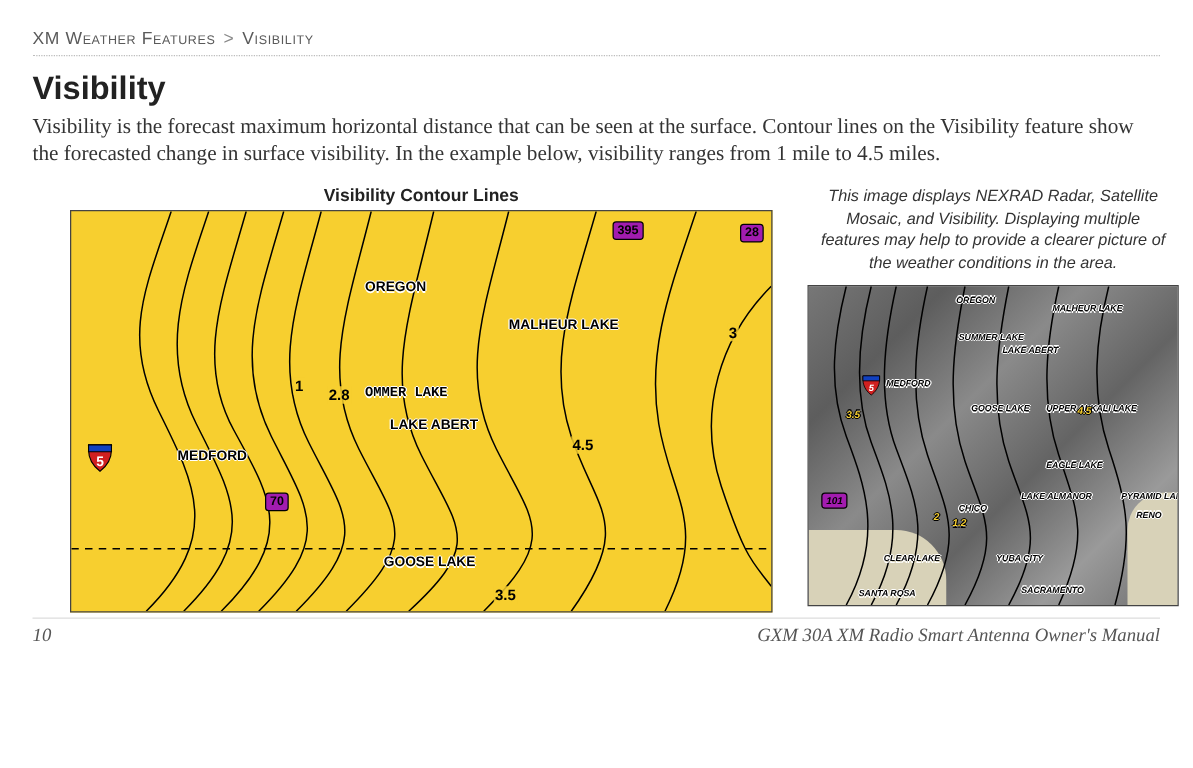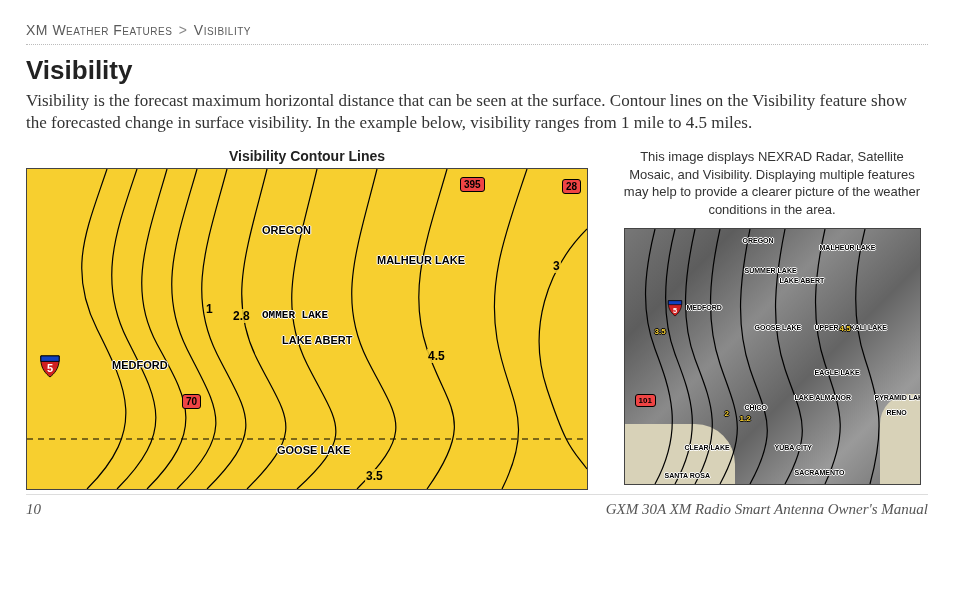--- a/index.html
+++ b/index.html
@@ -42,26 +42,28 @@
   .body-text {
     font-family: "Times New Roman", Times, serif;
     font-size: 17px;
     line-height: 1.3;
     color: #333;
     margin: 0 0 14px 0;
   }
   .columns {
     display: flex;
     gap: 28px;
+    margin-left: 30px;
   }
   .left-col {
     flex: 0 0 560px;
   }
   .right-col {
     flex: 1;
+    font-style: italic;
   }
   .fig-title {
     font-weight: bold;
     font-size: 14px;
     text-align: center;
     margin-bottom: 4px;
     color: #222;
   }
   .fig-caption {
     font-size: 13px;
@@ -110,21 +112,21 @@
   }
   .shield {
     position: absolute;
     width: 22px;
     height: 24px;
     pointer-events: none;
   }
   .shield svg { width: 100%; height: 100%; }
   .hwy-sign {
     position: absolute;
-    background: #ef4444;
+    background: #a21caf;
     border: 1.5px solid #000;
     border-radius: 3px;
     font-family: Arial, sans-serif;
     font-weight: bold;
     font-size: 10px;
     padding: 0 3px;
     line-height: 13px;
     pointer-events: none;
   }
   .footer {

